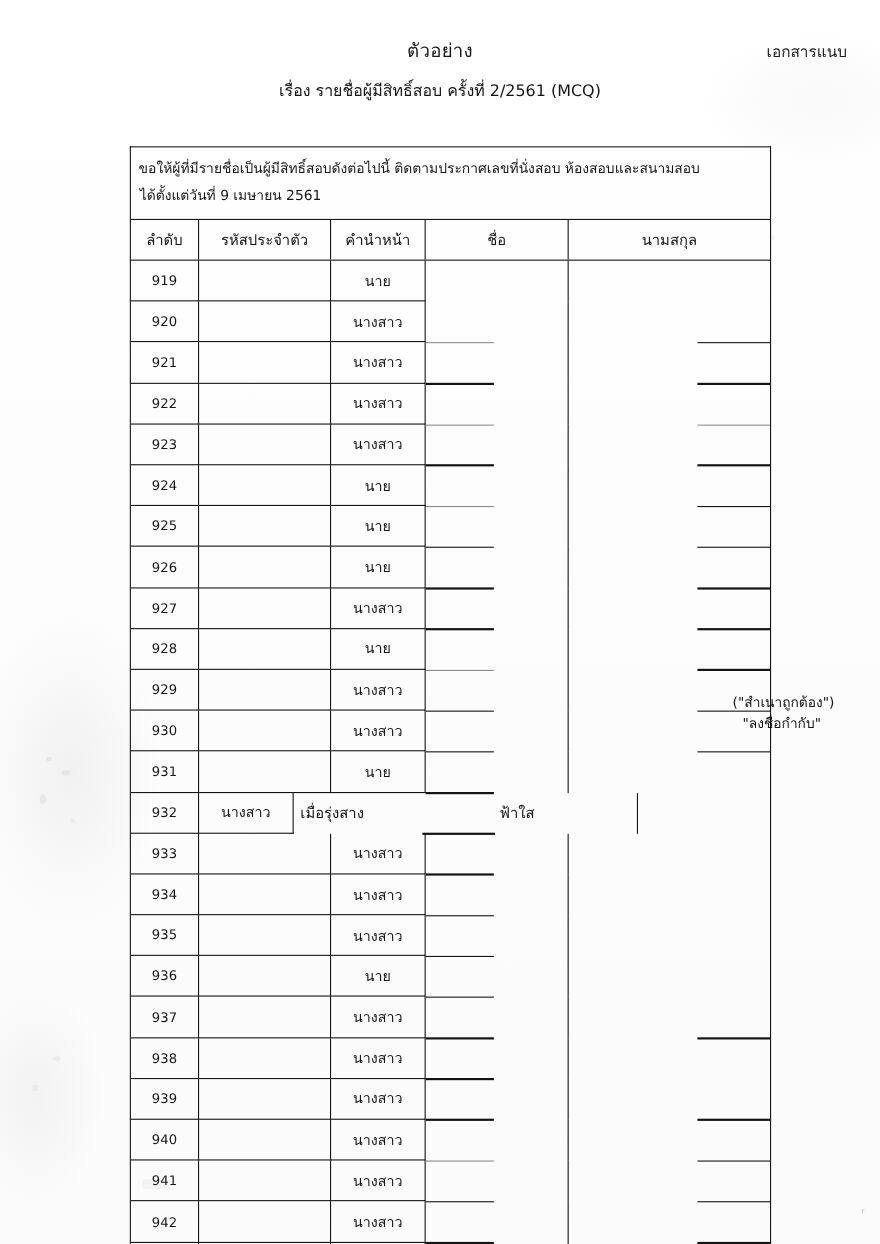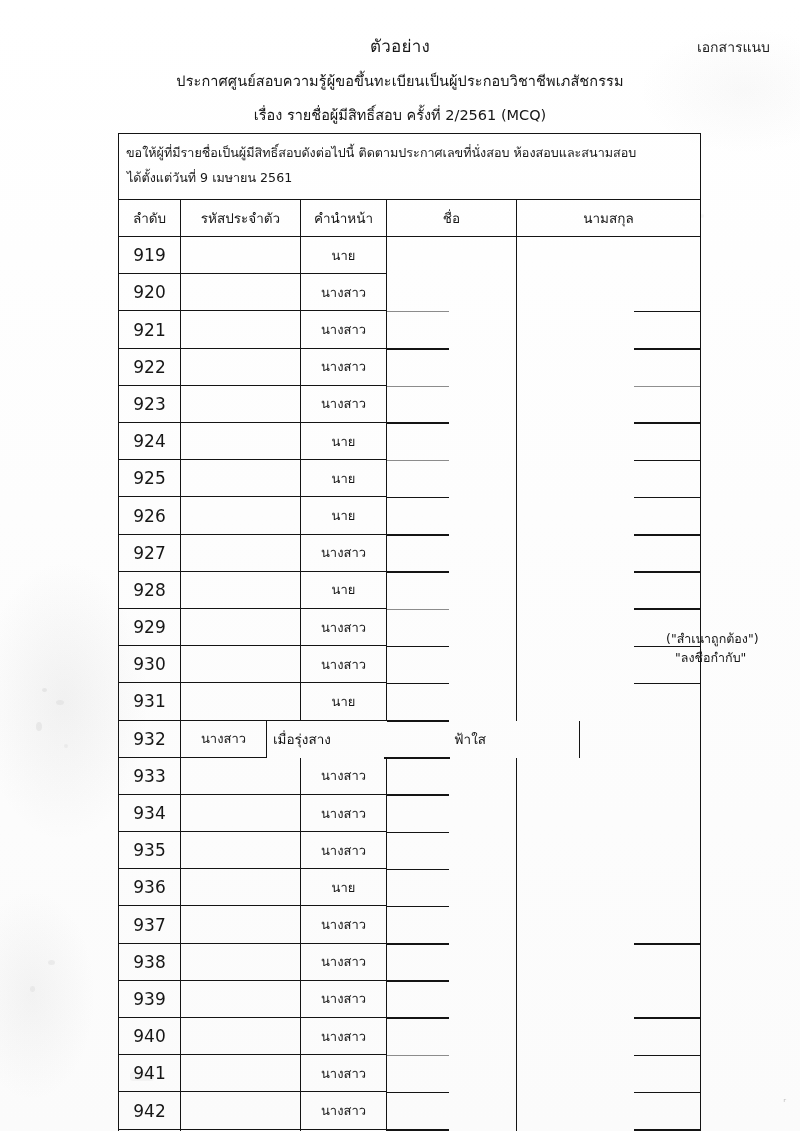--- a/index.html
+++ b/index.html
@@ -118,21 +118,21 @@
     font-size: 13.5px;
   }
 
   
   .body-row { height: 37.2px; }
   .body-row .c-seq,
   .body-row .c-id,
   .body-row .c-title {
     border-bottom: 1.4px solid #141414;
   }
-  .body-row .c-seq   { font-size: 17px; }
+  .body-row .c-seq   { font-size: 12px; }
   .body-row .c-id    { font-size: 13px; letter-spacing: .4px; }
   .body-row .c-title { font-size: 13px; text-align: center; }
 
   
   .body-row .c-name::after {
     content: "";
     position: absolute;
     left: 0;
     bottom: -1px;
     width: 62px;
@@ -195,21 +195,20 @@
 <div class="speck" style="left:56px;  top:700px; width:8px;  height:5px;  opacity:.22;"></div>
 <div class="speck" style="left:36px;  top:722px; width:6px;  height:9px;  opacity:.26;"></div>
 <div class="speck" style="left:64px;  top:744px; width:4px;  height:4px;  opacity:.20;"></div>
 <div class="speck" style="left:48px;  top:960px; width:7px;  height:5px;  opacity:.24;"></div>
 <div class="speck" style="left:30px;  top:986px; width:5px;  height:6px;  opacity:.20;"></div>
 <div class="speck" style="left:130px; top:1072px; width:24px; height:9px; opacity:.16; border-radius:3px;"></div>
 <div class="speck" style="left:700px; top:214px; width:4px;  height:4px;  opacity:.18;"></div>
 
 <div class="doc-header">
   <div class="sample-mark">ตัวอย่าง</div>
-  <div class="announce-line">ประกาศศูนย์สอบความรู้ผู้ขอขึ้นทะเบียนเป็นผู้ประกอบวิชาชีพเภสัชกรรม</div>
   <div class="subject-line">เรื่อง รายชื่อผู้มีสิทธิ์สอบ ครั้งที่ 2/2561 (MCQ)</div>
 </div>
 
 <div class="attach-mark">เอกสารแนบ</div>
 
 <div class="table-frame">
 
   <div class="notice-cell">
     <div class="notice-line">ขอให้ผู้ที่มีรายชื่อเป็นผู้มีสิทธิ์สอบดังต่อไปนี้ ติดตามประกาศเลขที่นั่งสอบ  ห้องสอบและสนามสอบ</div>
     <div class="notice-line second">ได้ตั้งแต่วันที่  9  เมษายน  2561</div>

